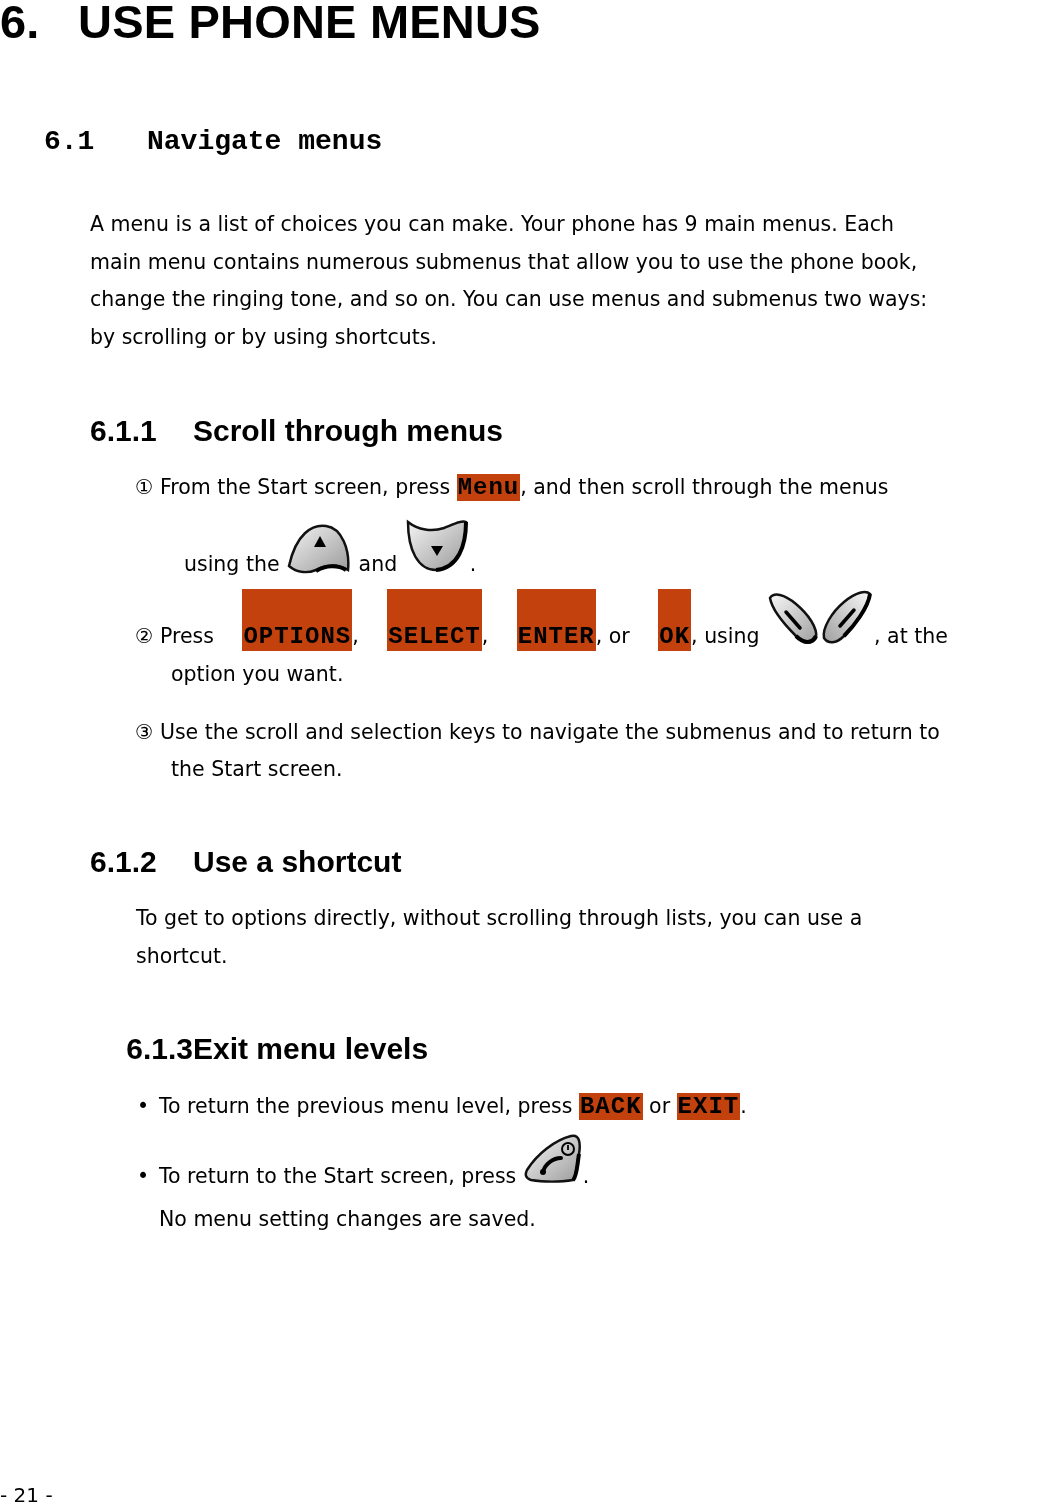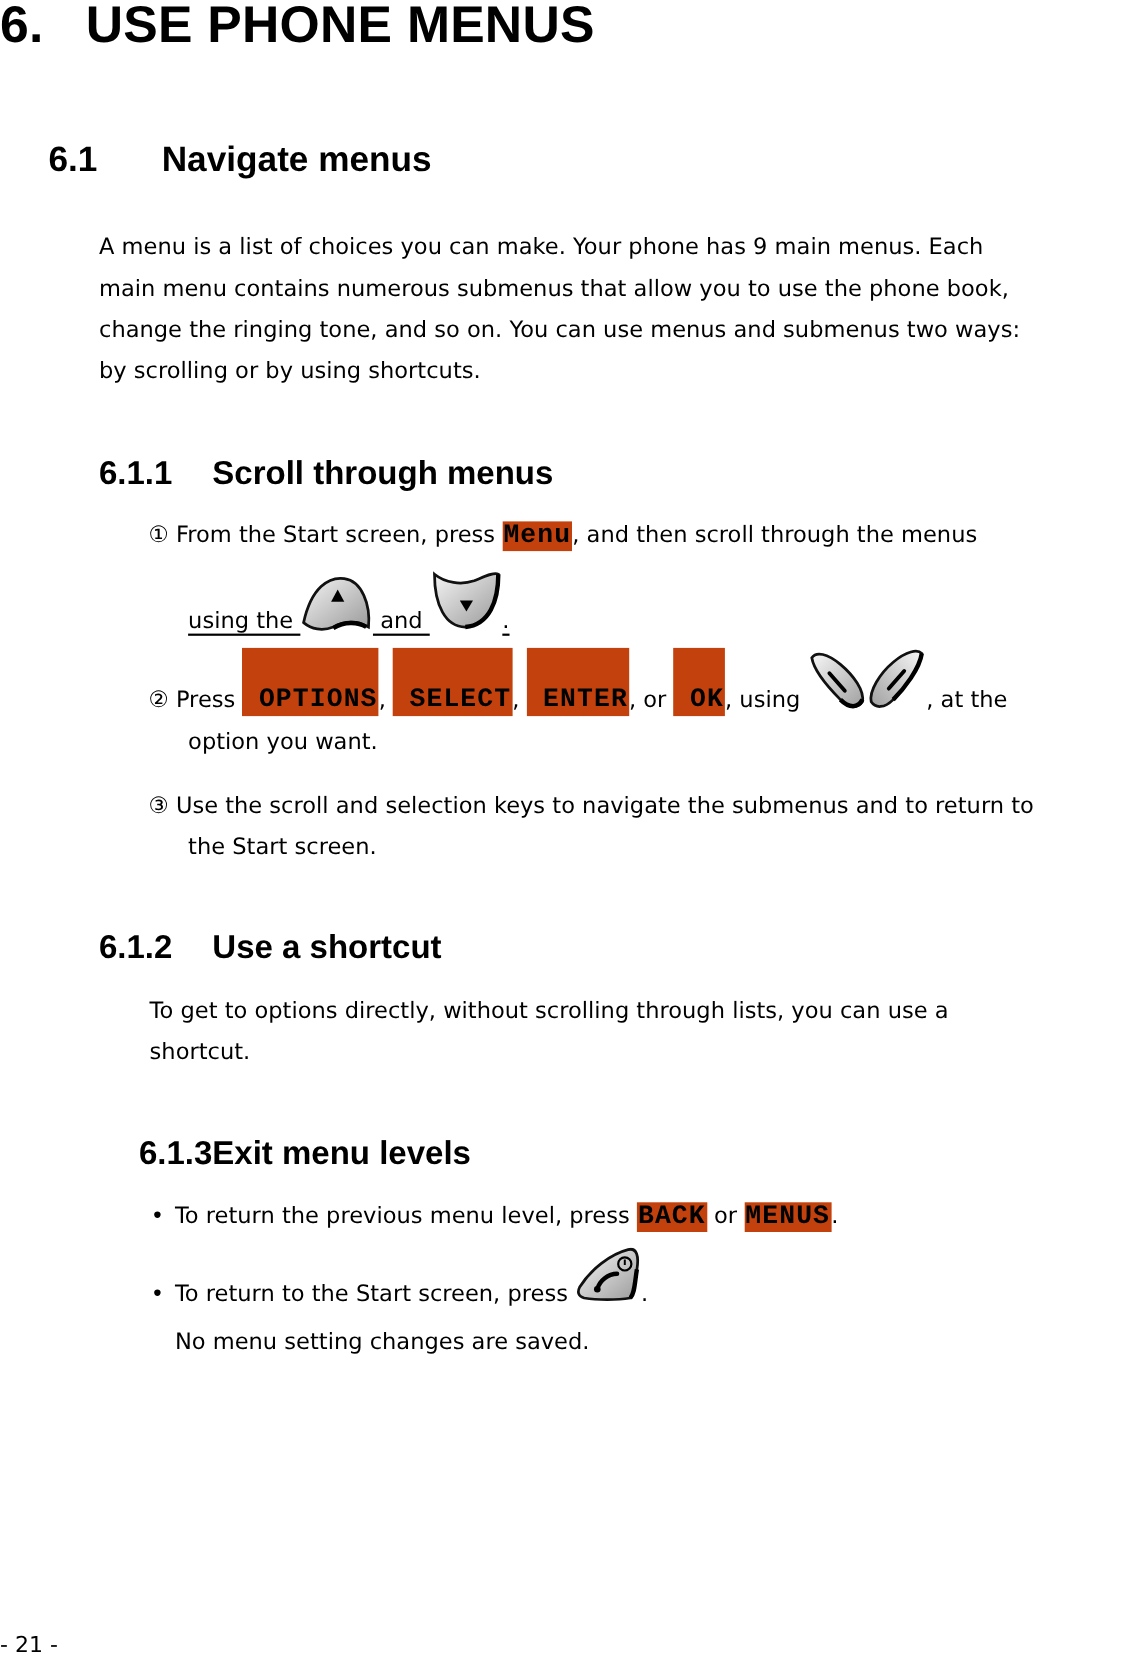--- a/index.html
+++ b/index.html
@@ -7,38 +7,38 @@
     width: 1042px; height: 1508px; position: relative; overflow: hidden;
     color: #000; font-family: "DejaVu Sans", sans-serif;
   }
   .abs { position: absolute; }
   .h1 {
     left: 0; top: -6px; font-family: "Liberation Sans", sans-serif;
     font-weight: bold; font-size: 47px; letter-spacing: 0.2px; white-space: nowrap;
   }
   .h1 .num { display: inline-block; width: 78px; }
   .h2 {
-    left: 44px; top: 126px; font-family: Liberation Sans, sans-serif;
-    font-weight: bold; font-size: 32px; white-space: nowrap;
+    left: 44px; top: 126px; font-family: Liberation Mono, monospace;
+    font-weight: bold; font-size: 28px; white-space: nowrap;
   }
   .h2 .num { display: inline-block; width: 103px; }
   .h3 {
     left: 90px; font-family: "Liberation Sans", sans-serif;
     font-weight: bold; font-size: 30px; white-space: nowrap;
   }
   .h3 .num { display: inline-block; width: 103px; }
   .para {
     left: 90px; top: 206px; width: 952px; font-size: 20.5px; line-height: 37.5px;
   }
   .line { font-size: 20.5px; white-space: nowrap; }
   .key {
     font-family: "Liberation Mono", monospace; font-weight: bold; font-size: 24px;
     background: #c2410c; padding: 0 1px; letter-spacing: 1px;
   }
-  .key.tall { display: inline-block; padding: 34px 1px 0 15px; line-height: 28px; vertical-align: bottom; }
+  .key.tall { display: inline-block; padding: 34px 1px 0 1px; line-height: 28px; vertical-align: bottom; margin-left: 22px; }
   .icon { display: inline-block; vertical-align: bottom; }
   .bullet { display: inline-block; width: 22px; }
   .footer { left: 0; width: 882px; top: 1483px; text-align: left; font-size: 20px; }
 </style>
 </head>
 <body>
 
 <div class="abs h1">
   <span class="num">6.</span><span>USE PHONE MENUS</span>
 </div>
@@ -54,21 +54,21 @@
   <div>by scrolling or by using shortcuts.</div>
 </div>
 
 <div class="abs h3" style="top:414px;">
   <span class="num">6.1.1</span><span>Scroll through menus</span>
 </div>
 
 <div class="abs line" style="left:135px; top:474px;">
   <span>①</span><span> From the Start screen, press </span><span class="key">Menu</span><span>, and then scroll through the menus</span>
 </div>
-<div class="abs line" style="left:171px; top:516px;text-decoration:underline;">
+<div class="abs line" style="left:184px; top:516px;">
   <span style="vertical-align:bottom; line-height:30px;">using the </span><span class="icon">
     <svg width="66" height="54" viewBox="0 0 66 54">
       <defs>
           <linearGradient id="gu" x1="0" y1="0" x2="1" y2="1">
             <stop offset="0" stop-color="#f4f4f4"></stop>
             <stop offset="1" stop-color="#9a9a9a"></stop>
           </linearGradient>
         </defs>
       <path d="M3 46 C10 14 26 4 40 6 C56 8 64 30 62 50 C52 44 40 44 30 50 C20 54 10 52 3 46 Z" fill="url(#gu)" stroke="#111" stroke-width="2.5"></path>
       <path d="M60 50 C52 45 40 45 30 51" fill="none" stroke="#000" stroke-width="4"></path>
@@ -131,21 +131,21 @@
   <span class="num">6.1.2</span><span>Use a shortcut</span>
 </div>
 <div class="abs line" style="left:136px; top:906px;">To get to options directly, without scrolling through lists, you can use a</div>
 <div class="abs line" style="left:136px; top:944px;">shortcut.</div>
 
 <div class="abs h3" style="top:1032px;text-align:right;">
   <span class="num">6.1.3</span><span>Exit menu levels</span>
 </div>
 
 <div class="abs line" style="left:137px; top:1093px;">
-  <span class="bullet">•</span><span>To return the previous menu level, press </span><span class="key">BACK</span><span> or </span><span class="key">MENUS</span><span>.</span>
+  <span class="bullet">•</span><span>To return the previous menu level, press </span><span class="key">BACK</span><span> or </span><span class="key">EXIT</span><span>.</span>
 </div>
 
 <div class="abs line" style="left:137px; top:1134px;">
   <span class="bullet" style="vertical-align:bottom; line-height:30px;">•</span><span style="vertical-align:bottom; line-height:30px;">To return to the Start screen, press </span><span class="icon">
     <svg width="60" height="52" viewBox="0 0 60 52">
       <defs>
           <linearGradient id="ge" x1="0" y1="0" x2="1" y2="1">
             <stop offset="0" stop-color="#f7f7f7"></stop>
             <stop offset="1" stop-color="#9c9c9c"></stop>
           </linearGradient>

